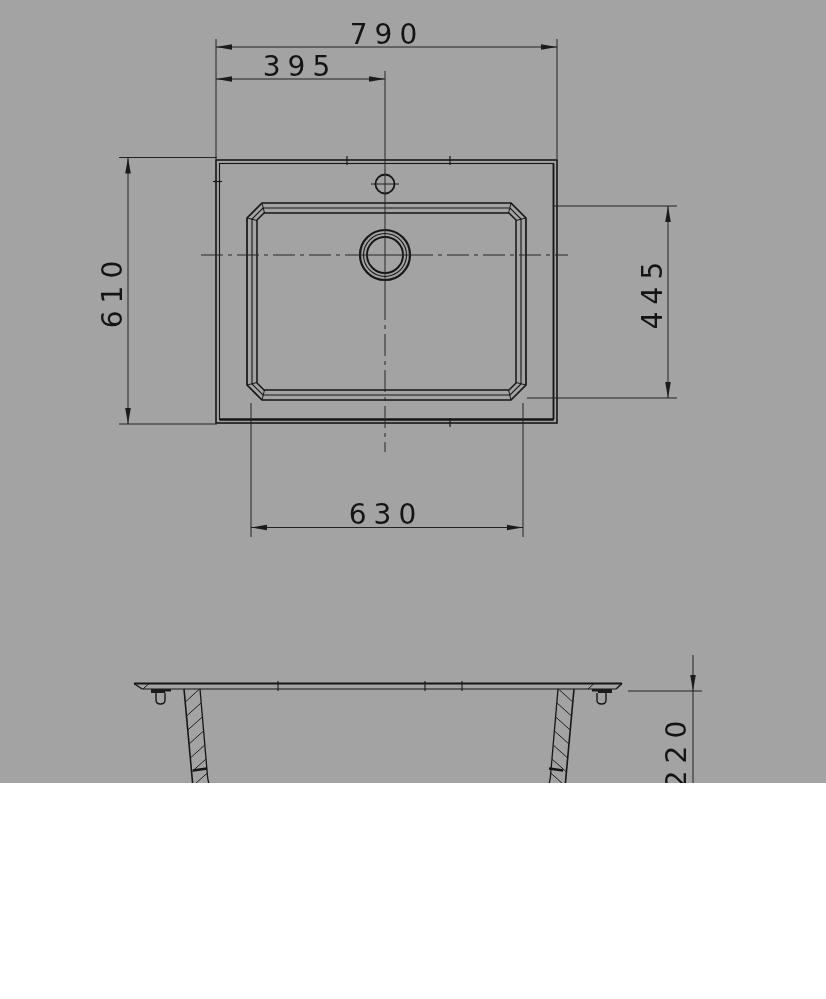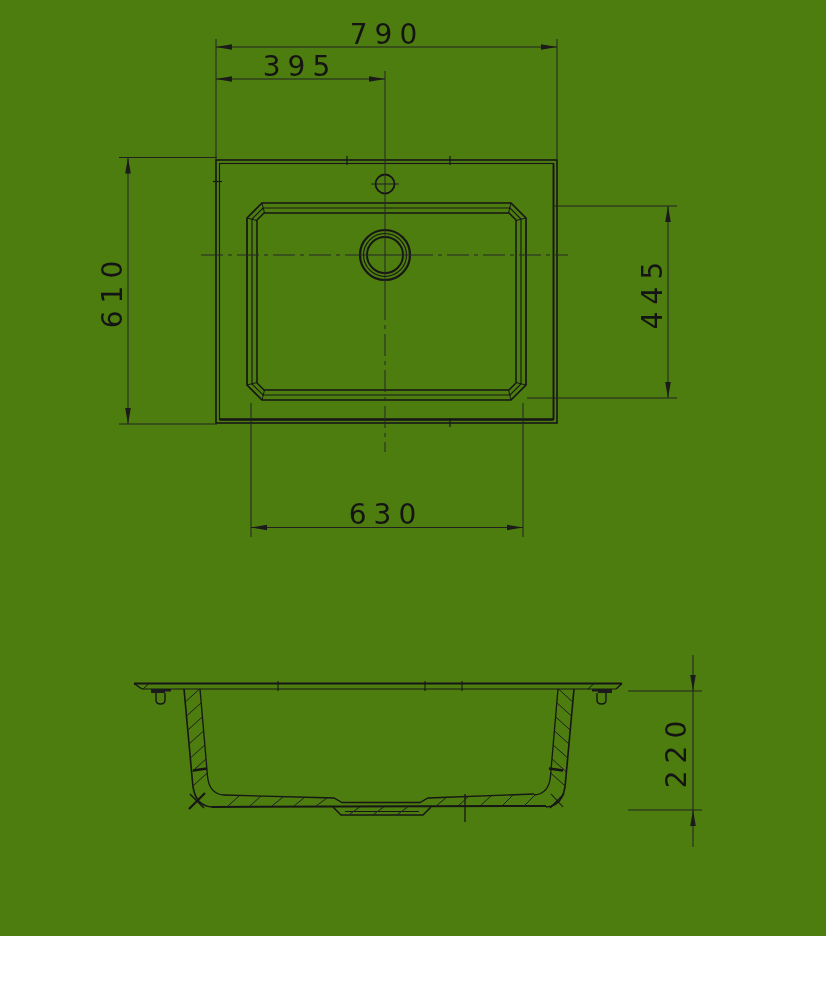--- a/index.html
+++ b/index.html
@@ -3,22 +3,22 @@
 <meta charset="utf-8">
 <style>
   html, body {
     margin: 0;
     padding: 0;
     background: #ffffff;
   }
   .sheet {
     position: relative;
     width: 826px;
-    height: 936px;
-    background: #4d7c0f;
+    height: 783px;
+    background: #a3a3a3;
     overflow: hidden;
     font-family: "DejaVu Sans", "Liberation Sans", sans-serif;
   }
   svg { display: block; }
   .obj   { stroke: #161616; fill: none; }
   .thin  { stroke: #1f1f1f; fill: none; }
   .dim   { stroke: #222222; fill: none; stroke-width: 1; }
   .arrow { fill: #1b1b1b; stroke: none; }
   .dimtext {
     font-family: "DejaVu Sans", "Liberation Sans", sans-serif;

